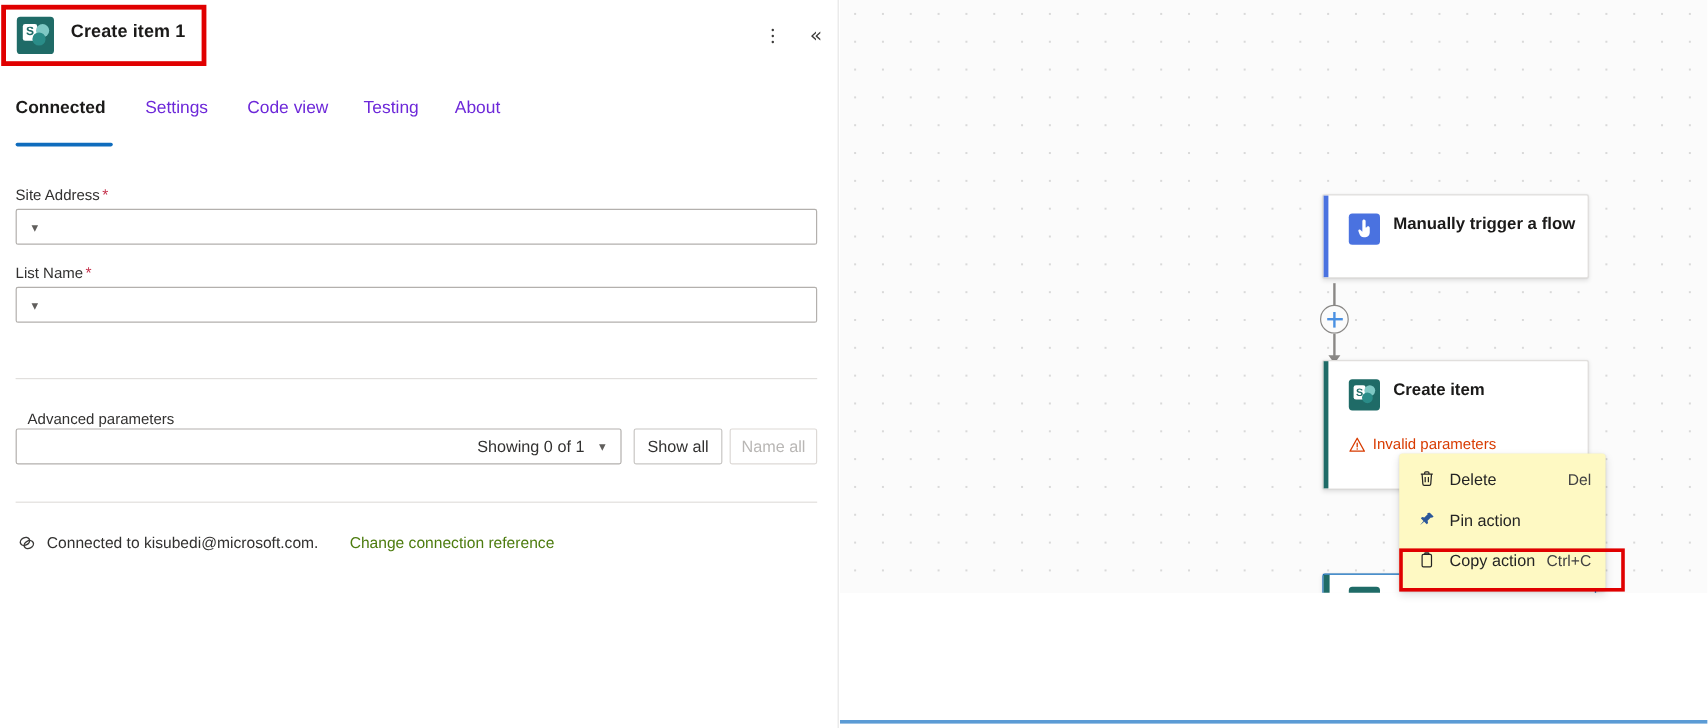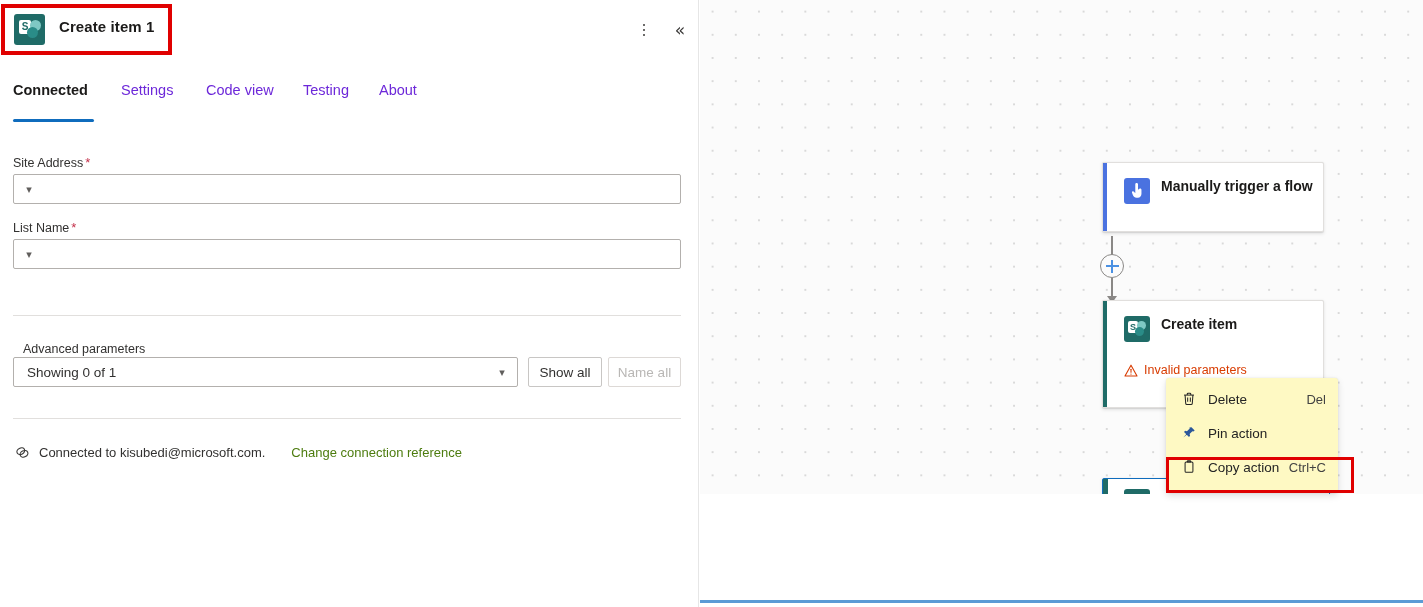--- a/index.html
+++ b/index.html
@@ -269,21 +269,21 @@
     <div class="field-label" style="left:13px; top:220px;">
       <span>List Name</span><span class="req">*</span>
     </div>
     <div class="input-box" style="left:13px; top:239px; width:668px;">
       <div class="chev-dn">▾</div>
     </div>
 
     <div class="divider" style="top:315px;"></div>
 
     <div class="field-label" style="left:13px; top:342px;margin-left:10px;">Advanced parameters</div>
-    <div class="input-box" style="left:13px; top:357px; width:505px;">
+    <div class="input-box" style="left:13px; top:357px; width:505px;text-align:right;">
       <div class="val">Showing 0 of 1</div>
       <div class="chev-dn">▾</div>
     </div>
     <div class="flat-btn" style="left:528px; top:357px; width:74px;">Show all</div>
     <div class="flat-btn disabled" style="left:608px; top:357px; width:73px;">Name all</div>
 
     <div class="divider" style="top:418px;"></div>
 
     <div class="conn-row">
       <span class="conn-icon">

